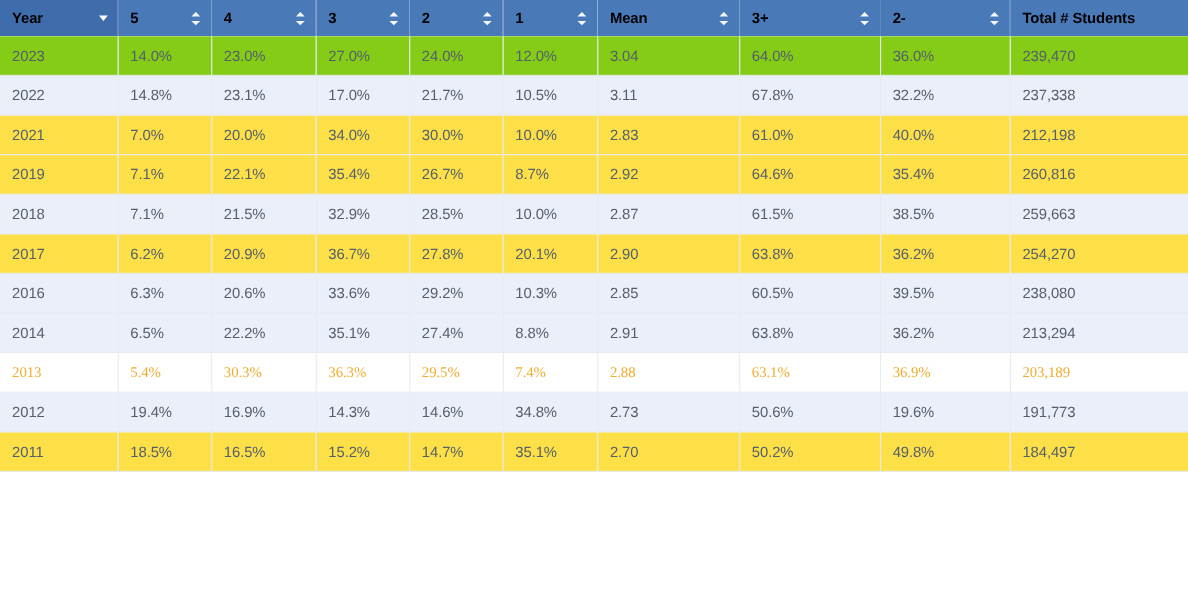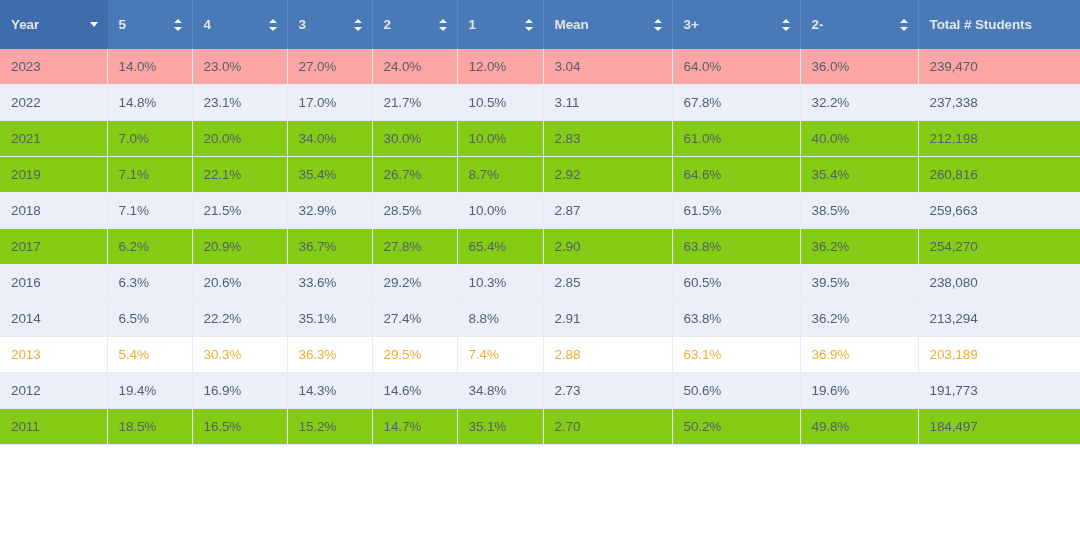--- a/index.html
+++ b/index.html
@@ -25,27 +25,27 @@
     width: 1080px;
     border-collapse: collapse;
     table-layout: fixed;
     font-size: 13px;
   }
 
   
   thead tr { height: 33px; }
   thead th {
     background: #4a79b8;
-    color: #e5e5e5;
+    color: #000000;
     font-size: 13.5px;
     font-weight: bold;
     text-align: left;
     padding: 0 0 0 11px;
     margin: 0;
-    height: 49px;
+    height: 33px;
     vertical-align: middle;
     border-right: 1px solid #5e89c4;
     position: relative;
     white-space: nowrap;
     letter-spacing: -0.1px;
   }
   thead th.first-col {
     background: #3f6cab;
     border-right: 1px solid #3f6cab;
   }
@@ -106,26 +106,27 @@
     color: #555f6b;
     font-size: 13.5px;
     border-right: 1px solid #e7eaf0;
     border-bottom: 1px solid #e7eaf0;
     white-space: nowrap;
     letter-spacing: -0.1px;
   }
   tbody td.last-col { border-right: none; }
 
   tr.row-blue td   { background: #eaeffa; }
-  tr.row-white td  { background: #84cc16; }
-  tr.row-gray td   { background: #fca5a5; }
+  tr.row-white td  { background: #fde047; }
+  tr.row-gray td   { background: #84cc16; }
 
   tr.row-highlight td {
     background: #ffffff;
     color: #f0ad31;
+    font-family: Liberation Serif, serif;
   }
 </style>
 </head>
 <body>
 
 <div class="table-wrap">
   <table class="data-table">
     <colgroup id="colgroup">
         <col style="width: 107px;">
         <col style="width: 85px;">
@@ -285,21 +286,21 @@
           <td>61.5%</td>
           <td>38.5%</td>
           <td class="last-col">259,663</td>
         </tr>
         <tr class="row-white">
           <td>2017</td>
           <td>6.2%</td>
           <td>20.9%</td>
           <td>36.7%</td>
           <td>27.8%</td>
-          <td>65.4%</td>
+          <td>20.1%</td>
           <td>2.90</td>
           <td>63.8%</td>
           <td>36.2%</td>
           <td class="last-col">254,270</td>
         </tr>
         <tr class="row-blue">
           <td>2016</td>
           <td>6.3%</td>
           <td>20.6%</td>
           <td>33.6%</td>

